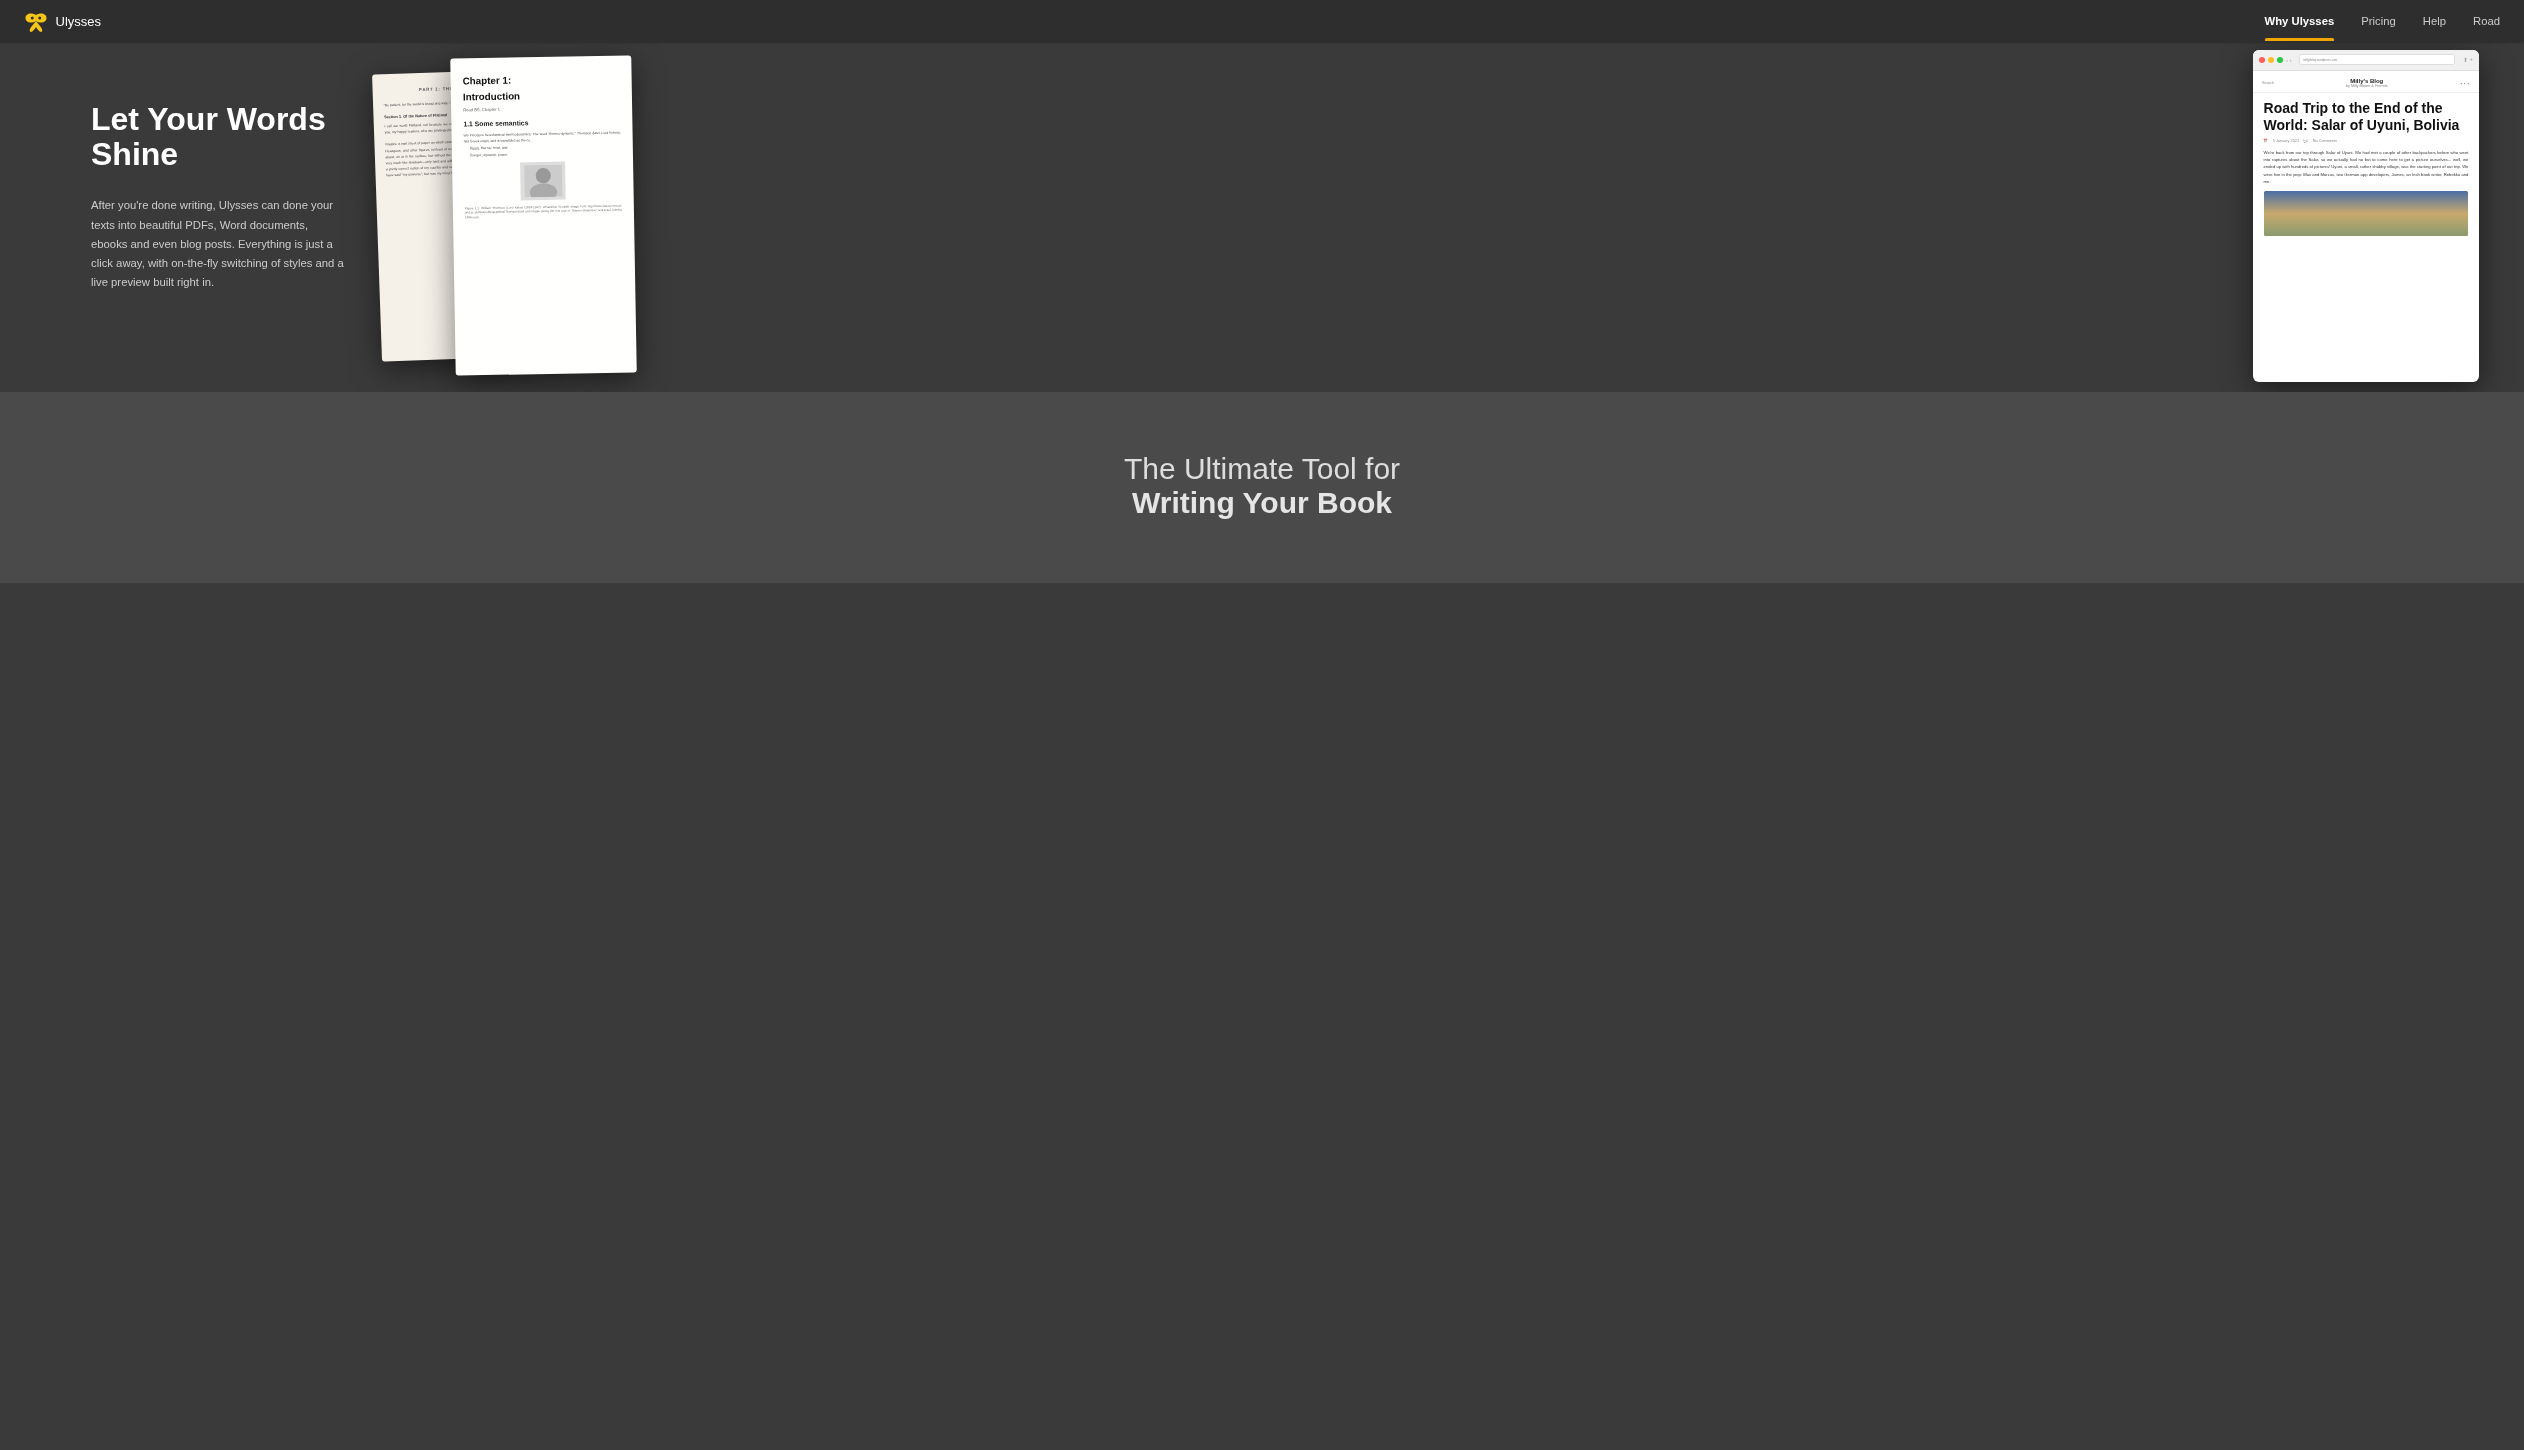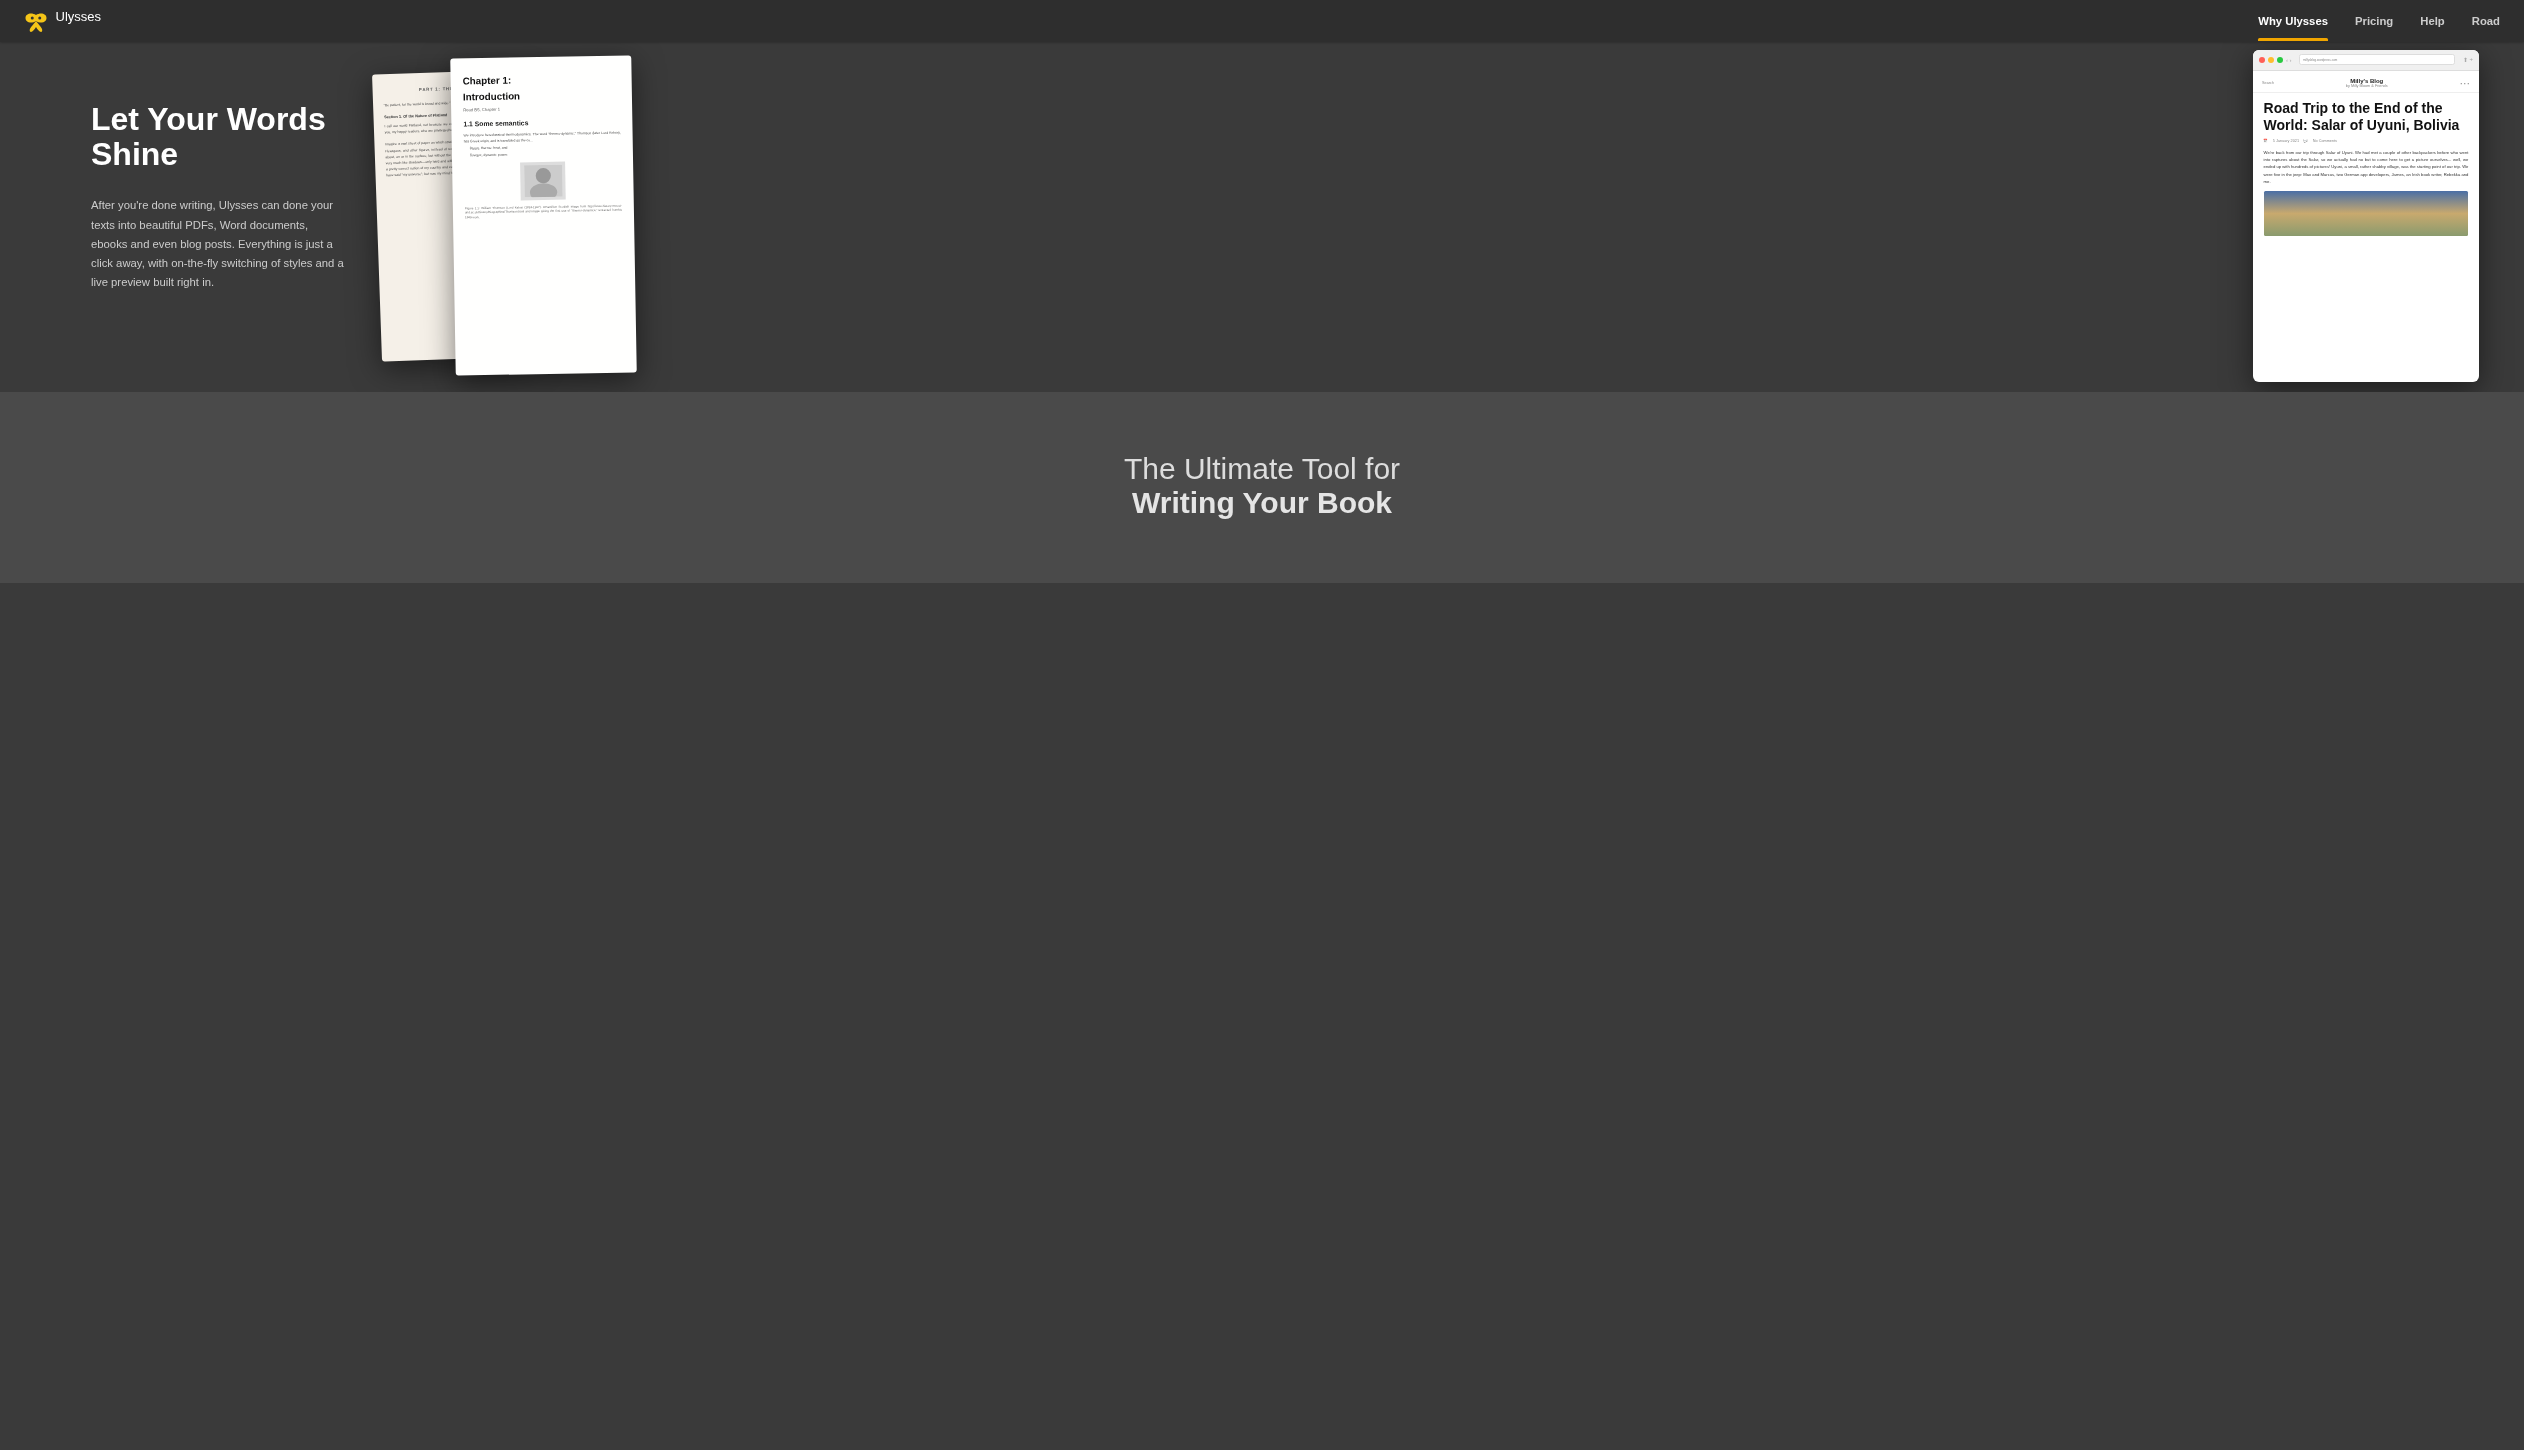--- a/index.html
+++ b/index.html
@@ -21,20 +21,21 @@
       display: flex;
       align-items: center;
       justify-content: space-between;
       padding: 0 24px;
       z-index: 100;
       box-shadow: 0 0.8px 2.3px rgba(0,0,0,0.3);
     }
 
     .nav-logo {
       display: flex;
+      align-items: center;
       gap: 7.5px;
       text-decoration: none;
     }
 
     .nav-logo-icon {
       width: 24px;
       height: 24px;
     }
 
     .nav-logo-text {
@@ -47,21 +48,21 @@
       display: flex;
       align-items: center;
       gap: 27px;
       list-style: none;
     }
 
     .nav-links li a {
       text-decoration: none;
       color: #ccc;
       font-size: 11.3px;
-      font-weight: 700;
+      font-weight: 400;
       position: relative;
       padding-bottom: 3px;
     }
 
     .nav-links li.active a {
       color: #fff;
       font-weight: 600;
       text-align: center;
     }
 

